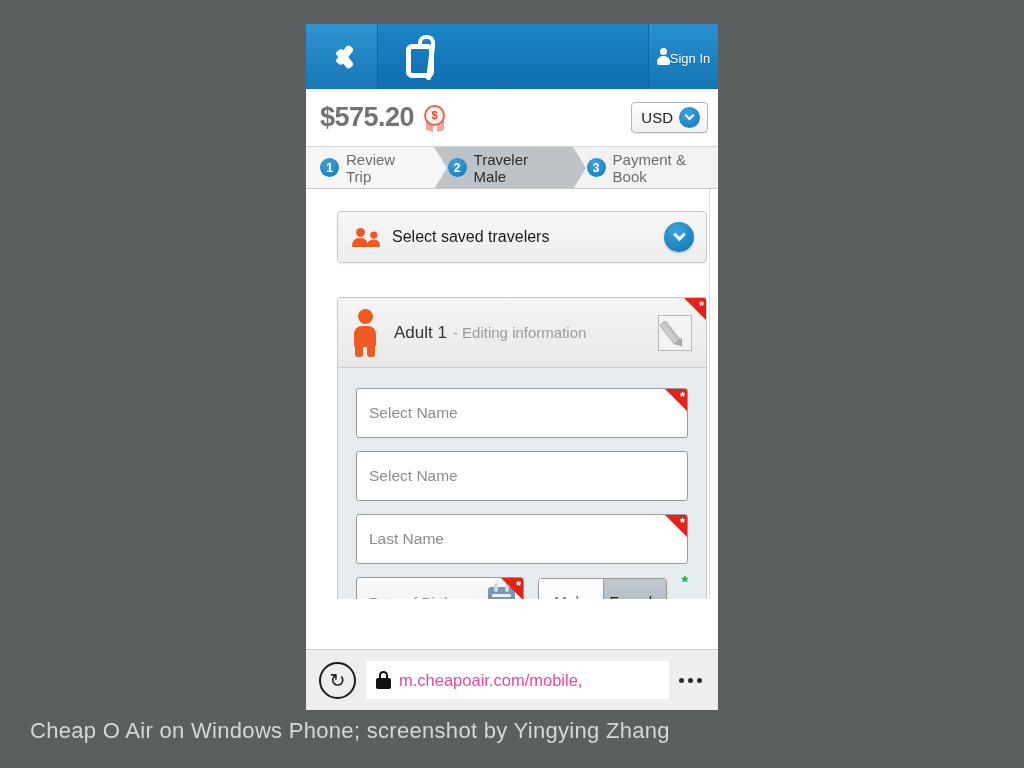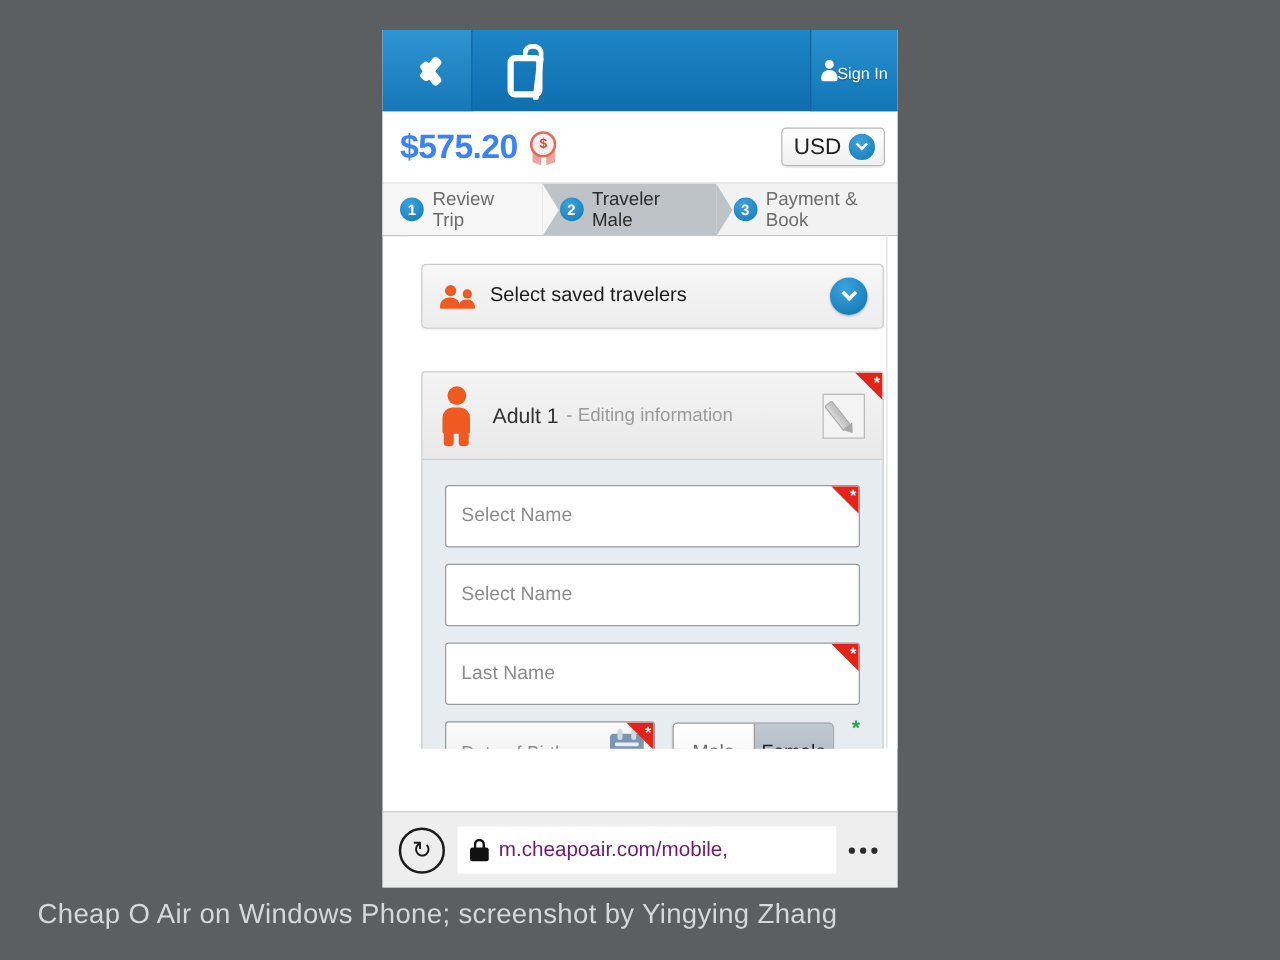--- a/index.html
+++ b/index.html
@@ -117,21 +117,21 @@
   
   .price-bar {
     height: 58px;
     background: #ffffff;
     border-bottom: 1px solid #d5d5d5;
     display: flex;
     align-items: center;
     padding: 0 10px 0 14px;
   }
   .price-text {
-    color: #3b82f6;
+    color: #737373;
     font-size: 27px;
     font-weight: bold;
     letter-spacing: -0.5px;
   }
   .price-badge {
     width: 24px; height: 26px;
     margin-left: 9px;
     position: relative;
   }
   .price-badge .seal {
@@ -155,21 +155,21 @@
     margin-left: auto;
     display: flex;
     align-items: center;
     gap: 6px;
     background: linear-gradient(to bottom,#ffffff,#f0f0f0);
     border: 1px solid #b6b6b6;
     border-radius: 4px;
     padding: 4px 7px 4px 9px;
     box-shadow: 0 1px 1px rgba(0,0,0,.08);
   }
-  .currency-label { font-size: 18px; color: #222; }
+  .currency-label { font-size: 15px; color: #222; }
   .chev-circle {
     width: 21px; height: 21px; border-radius: 50%;
     background: radial-gradient(circle at 40% 30%, #3ea2dc, #1179b8);
     display: flex; align-items: center; justify-content: center;
   }
   .chev-circle i {
     display: block;
     width: 7px; height: 7px;
     border-right: 2.4px solid #fff;
     border-bottom: 2.4px solid #fff;
@@ -417,21 +417,21 @@
     border: 2.5px solid #111; border-bottom: none;
     border-radius: 5px 5px 0 0;
   }
   .lock .body {
     position: absolute; left: 0; bottom: 0;
     width: 15px; height: 11px; background: #111; border-radius: 2px;
   }
   .url-text {
     margin-left: 8px;
     font-size: 16.5px;
-    color: #701a75;
+    color: #ec4899;
     white-space: nowrap;
   }
   .dots { display: flex; gap: 4px; margin-right: 6px; flex: none; }
   .dots span { width: 5px; height: 5px; border-radius: 50%; background: #2b2b2b; }
 
   
   #caption {
     position: absolute;
     left: 30px;
     top: 718px;

